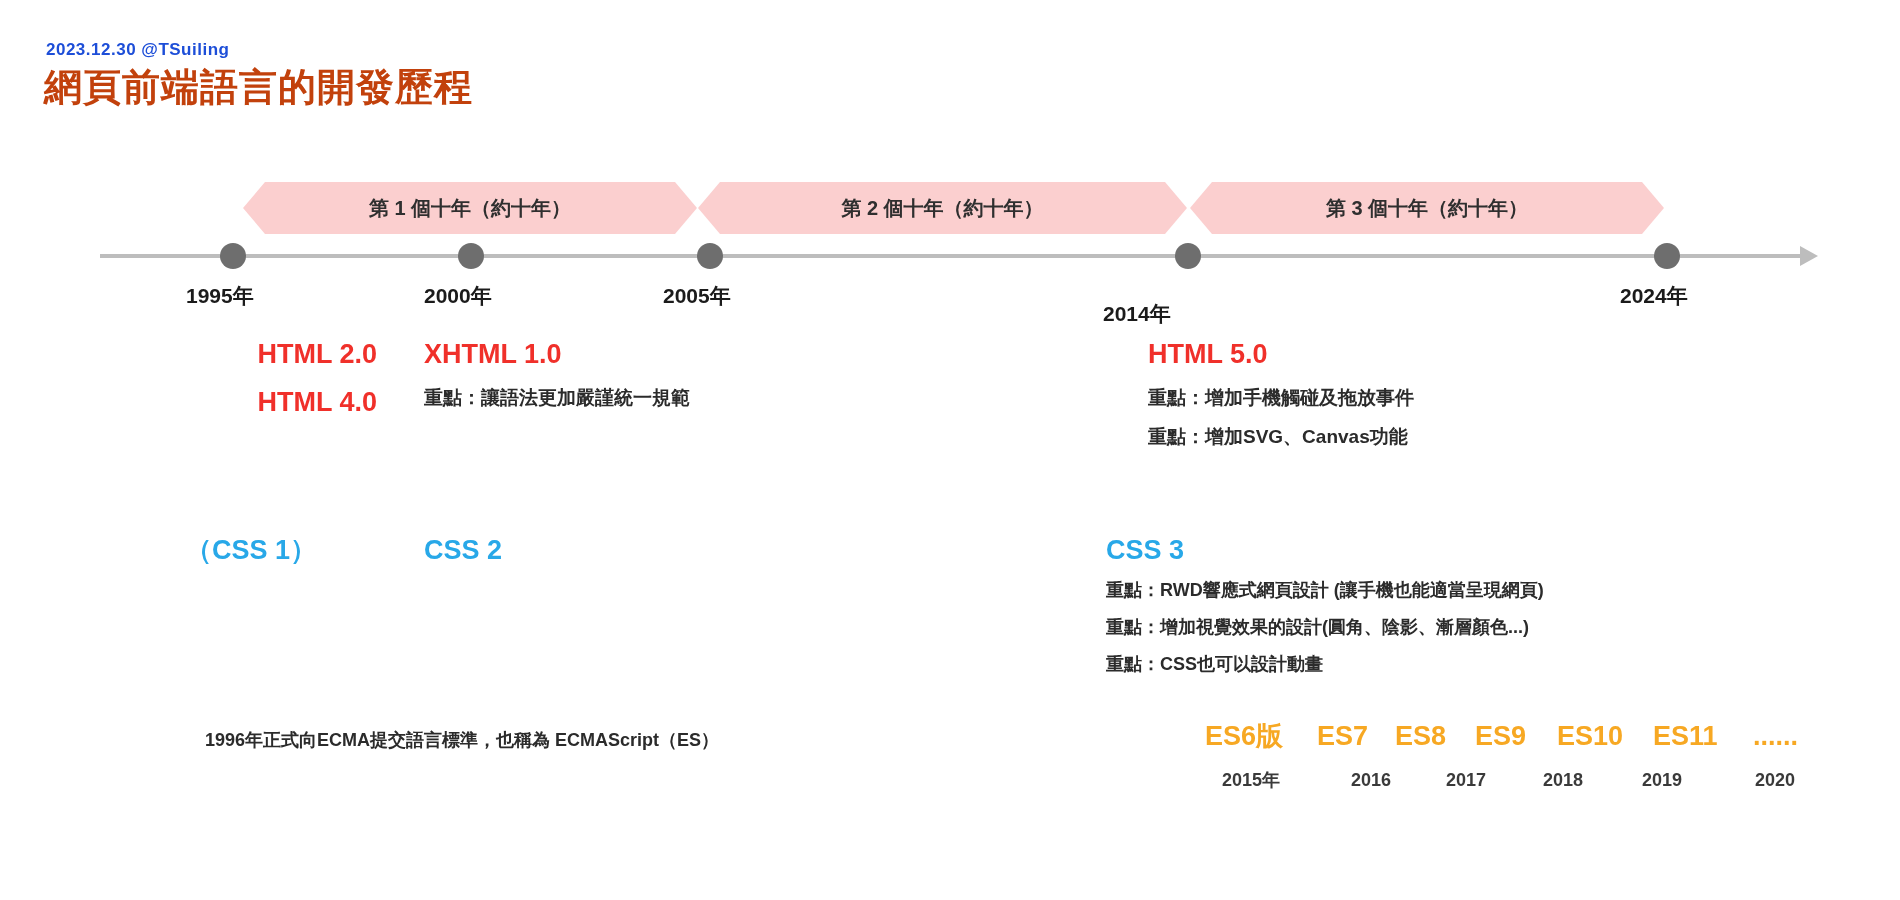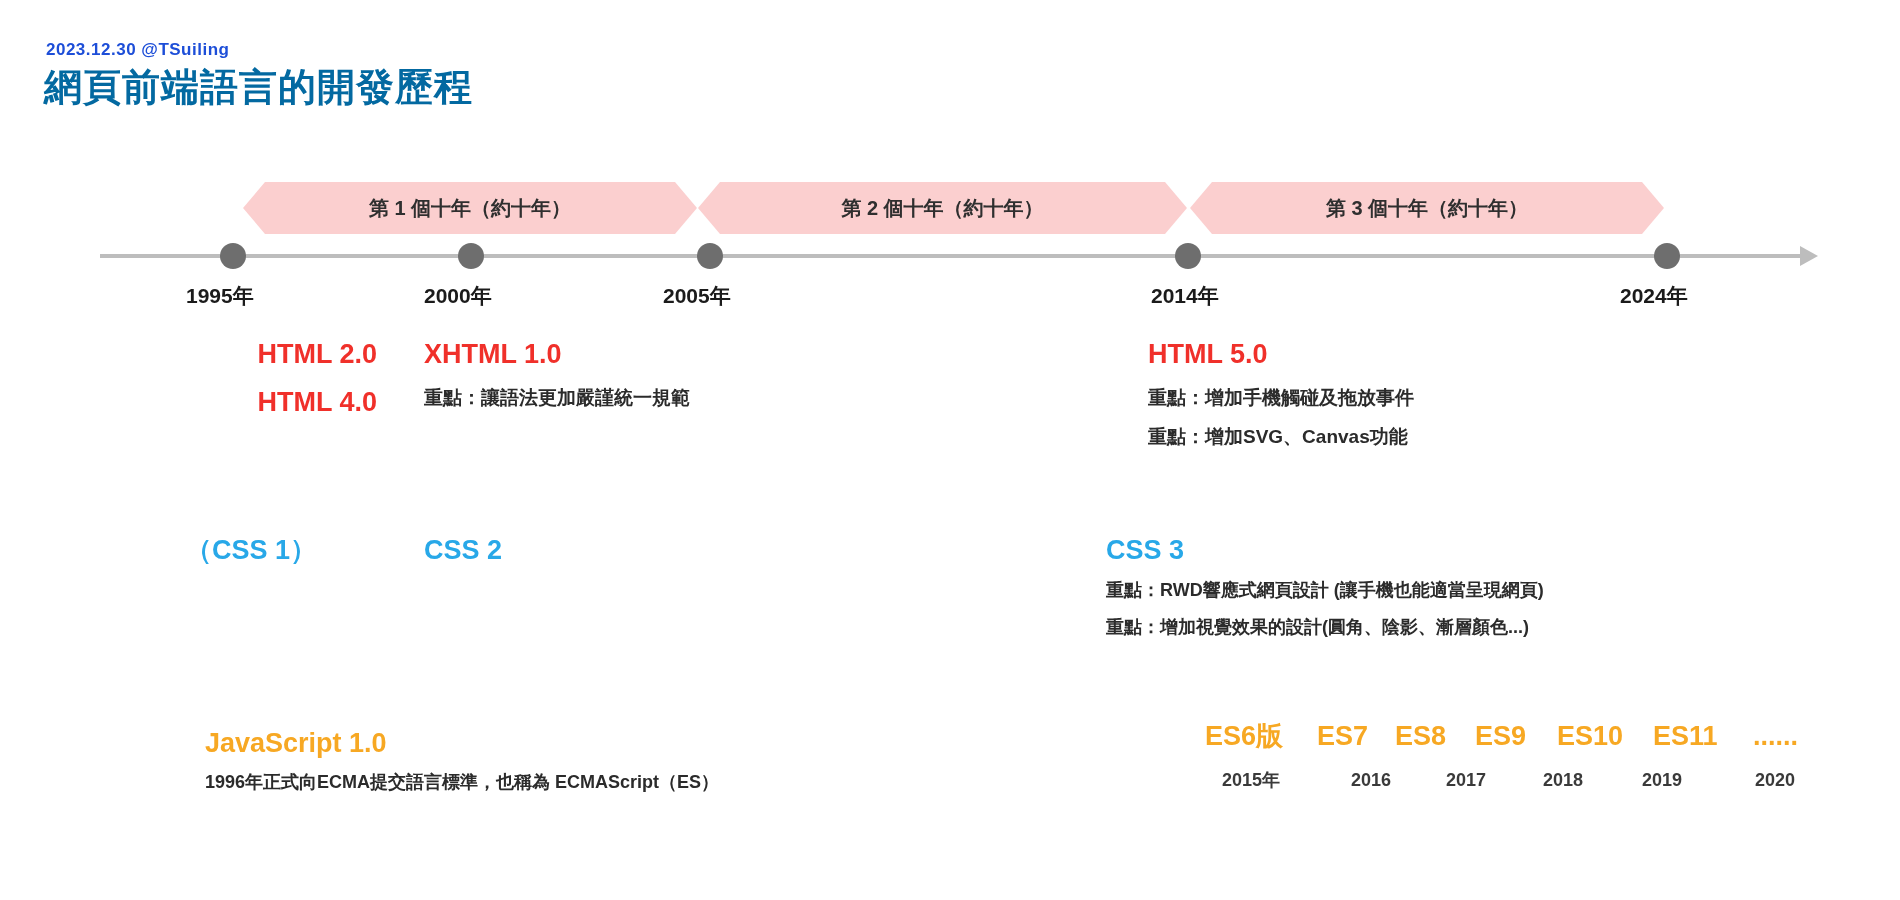--- a/index.html
+++ b/index.html
@@ -24,21 +24,21 @@
     color: #1d4ed8;
     font-weight: bold;
     letter-spacing: 0.5px;
   }
   .title {
     position: absolute;
     left: 44px;
     top: 62px;
     font-size: 38px;
     font-weight: bold;
-    color: #0369a1;
+    color: #c2410c;
     letter-spacing: 1px;
   }
 
   
   .decade {
     position: absolute;
     height: 52px;
     top: 164px;
     color: #2f2f2f;
     font-size: 20px;
@@ -209,21 +209,21 @@
 
 <div class="dot" style="left:220px;"></div>
 <div class="dot" style="left:458px;"></div>
 <div class="dot" style="left:697px;"></div>
 <div class="dot" style="left:1175px;"></div>
 <div class="dot" style="left:1654px;"></div>
 
 <div class="year" style="left:186px;">1995年</div>
 <div class="year" style="left:424px;">2000年</div>
 <div class="year" style="left:663px;">2005年</div>
-<div class="year" style="left:1151px;">2014年</div>
+<div class="year" style="left:1103px;margin-top:18px;">2014年</div>
 <div class="year" style="left:1620px;">2024年</div>
 
 <div class="blk" style="left:177px; top:330px; width:200px;">
   <div class="head-html right-align">HTML 2.0</div>
   <div class="head-html right-align">HTML 4.0</div>
 </div>
 
 <div class="blk" style="left:424px; top:330px;">
   <div class="head-html">XHTML 1.0</div>
   <div class="note">重點：讓語法更加嚴謹統一規範</div>
@@ -235,24 +235,24 @@
   <div class="note">重點：增加SVG、Canvas功能</div>
 </div>
 
 <div class="blk head-css" style="left:185px; top:528px;">（CSS 1）</div>
 <div class="blk head-css" style="left:424px; top:528px;">CSS 2</div>
 
 <div class="blk" style="left:1106px; top:528px;">
   <div class="head-css">CSS 3</div>
   <div class="note-sm">重點：RWD響應式網頁設計 (讓手機也能適當呈現網頁)</div>
   <div class="note-sm">重點：增加視覺效果的設計(圓角、陰影、漸層顏色...)</div>
+  <div class="note-sm">重點：CSS也可以設計動畫</div>
 </div>
 
 <div class="blk" style="left:205px; top:722px;">
-  <div class="head-js">JavaScript 1.0</div>
   <div class="note-sm">1996年正式向ECMA提交語言標準，也稱為 ECMAScript（ES）</div>
 </div>
 
 <div class="es-row" style="left:1205px; top:718px;">
   <div class="es-item" style="width:112px;">ES6版</div>
   <div class="es-item" style="width:78px;">ES7</div>
   <div class="es-item" style="width:80px;">ES8</div>
   <div class="es-item" style="width:82px;">ES9</div>
   <div class="es-item" style="width:96px;">ES10</div>
   <div class="es-item" style="width:100px;">ES11</div>

